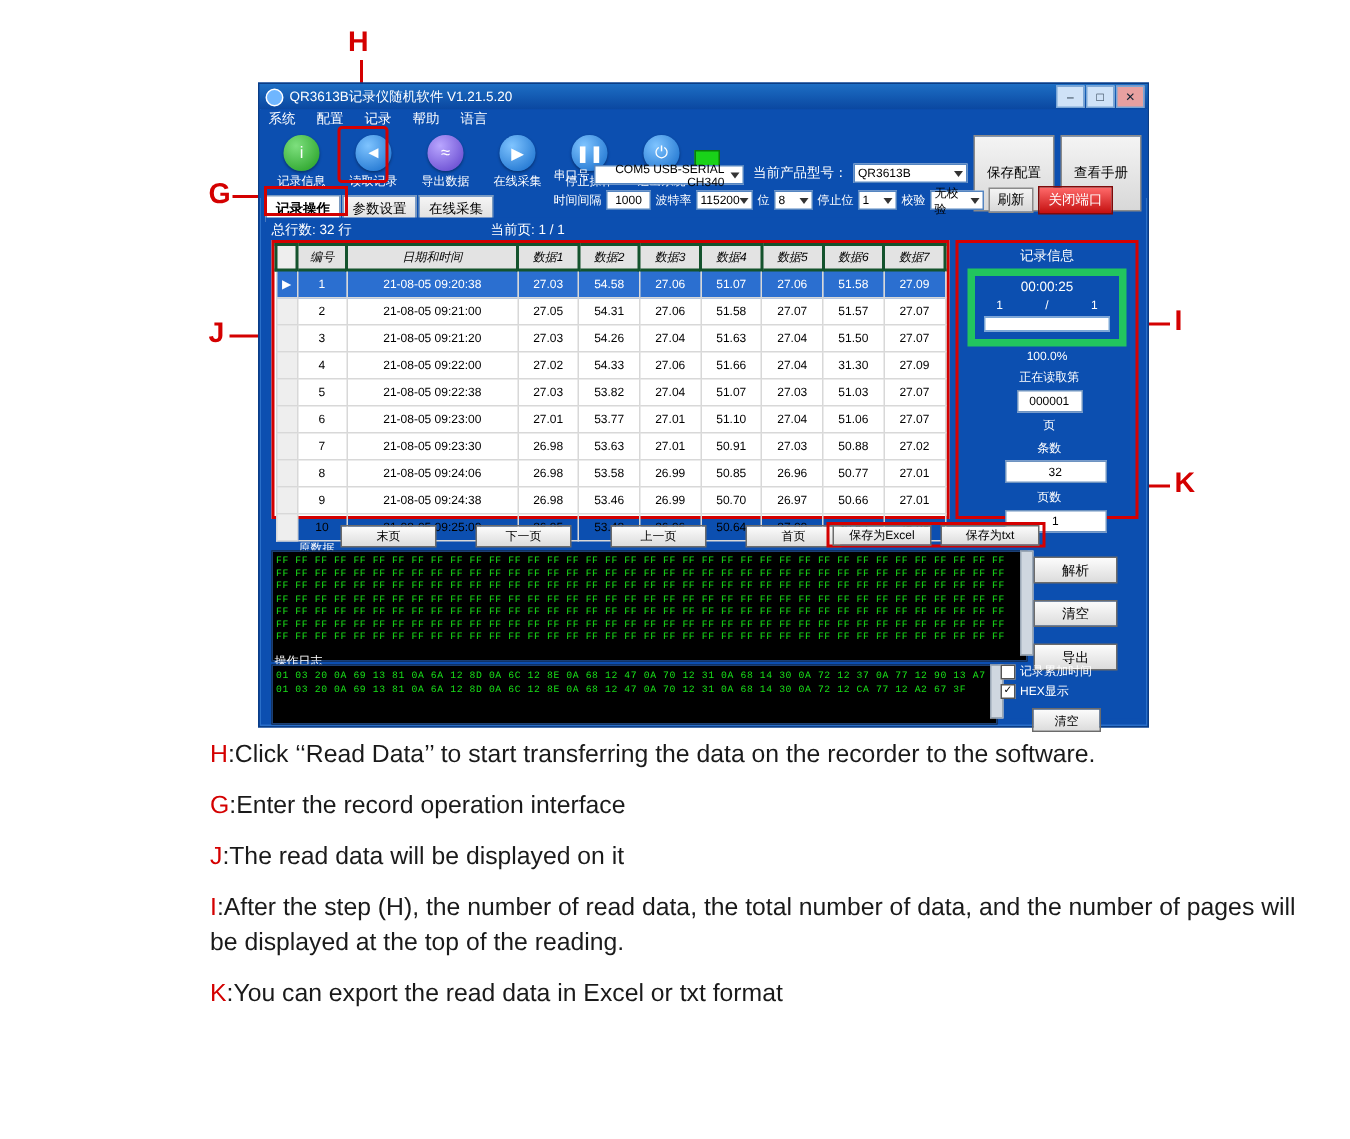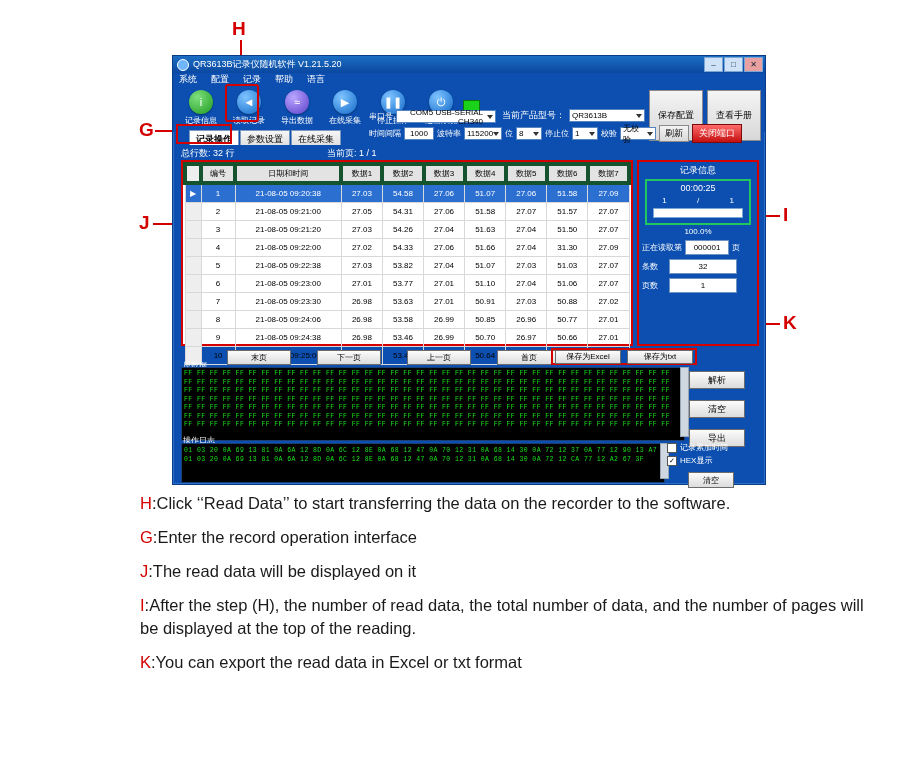--- a/index.html
+++ b/index.html
@@ -45,58 +45,58 @@
 
   .serialrow{position:absolute;left:196px;top:22px;display:flex;align-items:center;gap:3px;color:#fff;font-size:8px;text-align:right;}
   .sel{background:#fff;border:1px solid #5585c0;height:13px;font-size:8px;color:#000;display:flex;
        align-items:center;padding:0 12px 0 2px;position:relative;box-sizing:border-box;}
   .sel:after{content:"";position:absolute;right:2px;top:4px;border-left:3px solid transparent;border-right:3px solid transparent;border-top:4px solid #333;}
 
   .greenled{width:15px;height:11px;background:#19d219;border:1px solid #0a7a0a;}
   .redbtn{background:linear-gradient(#ff6a6a,#c41010);border:1px solid #7d0a0a;color:#fff;font-size:9px;padding:2px 6px;}
 
   
-  .tabs{position:absolute;left:16px;top:74px;display:flex;align-items:flex-end;gap:1px;}
+  .tabs{position:absolute;left:4px;top:74px;display:flex;align-items:flex-end;gap:1px;}
   .tab{background:linear-gradient(#f6f6f6,#dcdcdc);border:1px solid #7a9ac0;border-bottom:none;font-size:9px;
        padding:2px 6px;color:#000;}
   .tab.active{background:#fff;font-weight:bold;}
 
   
   .content{position:absolute;left:4px;top:89px;width:584px;height:334px;background:#0c4fb0;}
   .rowinfo{color:#fff;font-size:9px;padding:2px 0 1px 4px;}
 
   
   .gridwrap{position:absolute;left:4px;top:15px;width:448px;height:182px;background:#fff;border:1px solid #1b3f73;}
   table{border-collapse:collapse;width:100%;font-size:8px;}
-  th{background:#e3e3e3;border:4px solid #14532d;font-weight:normal;height:13px;color:#000;}
+  th{background:#e3e3e3;border:2px solid #14532d;font-weight:normal;height:13px;color:#000;font-style:italic;}
   td{border:1px solid #d8d8d8;height:15px;text-align:center;color:#000;}
   tr.sel-row td{background:#2b6fd0;color:#fff;}
   .rowmark{width:10px;background:#eee;}
 
   
   .infobox{position:absolute;left:460px;top:15px;width:118px;height:182px;background:#0c4fb0;border:2px solid #d40000;}
   .infotitle{color:#fff;font-size:9px;text-align:center;padding-top:2px;}
   .whitefield{background:#fff;border:1px solid #6e93c0;height:13px;font-size:8px;color:#000;display:flex;
               align-items:center;justify-content:center;}
-  .lblrow{display:flex;align-items:center;gap:3px;color:#fff;font-size:8px;margin-top:4px;padding-left:3px;}
+  .lblrow{display:flex;align-items:center;gap:3px;color:#fff;font-size:8px;margin-top:4px;padding-left:3px;flex-direction:column;}
 
   
   .navrow{position:absolute;left:50px;top:205px;display:flex;gap:26px;}
   .navbtn{width:62px;height:13px;background:linear-gradient(#fcfcfc,#dcdcdc);border:1px solid #6b6b6b;
           font-size:8px;display:flex;align-items:center;justify-content:center;color:#000;}
   .exportgroup{position:absolute;left:374px;top:203px;width:146px;height:17px;border:2px solid #d40000;display:flex;
                align-items:center;justify-content:space-between;padding:0 2px;box-sizing:border-box;}
   .expbtn{width:64px;height:12px;background:linear-gradient(#fcfcfc,#dcdcdc);border:1px solid #6b6b6b;font-size:8px;
           display:flex;align-items:center;justify-content:center;color:#000;}
 
   
   .hexpanel{position:absolute;left:4px;top:222px;width:498px;height:68px;background:#000;border:1px solid #1b3f73;
             color:#19e019;font-size:6.5px;line-height:8.5px;font-family:"Liberation Mono",monospace;padding:2px;
             overflow:hidden;letter-spacing:0.4px;}
-  .hexlabel{position:absolute;left:6px;top:215px;color:#fff;font-size:8px;}
+  .hexlabel{position:absolute;left:22px;top:215px;color:#fff;font-size:8px;}
   .sidebtns{position:absolute;left:512px;top:226px;display:flex;flex-direction:column;gap:11px;}
   .sidebtn{width:54px;height:16px;background:linear-gradient(#fcfcfc,#dcdcdc);border:1px solid #6b6b6b;font-size:9px;
            display:flex;align-items:center;justify-content:center;color:#000;}
 
   
   .loglabel{position:absolute;left:6px;top:290px;color:#fff;font-size:8px;}
   .logpanel{position:absolute;left:4px;top:298px;width:478px;height:34px;background:#000;border:1px solid #1b3f73;
             color:#19e019;font-size:6.5px;line-height:9px;font-family:"Liberation Mono",monospace;padding:2px;
             letter-spacing:0.4px;overflow:hidden;}
   .logside{position:absolute;left:490px;top:297px;width:88px;}
@@ -359,21 +359,21 @@
         </table>
     </div>
 
     <div style="position:absolute;left:150px;top:2px;color:#fff;font-size:9px;">
       <span>当前页:</span>
       <span>1 / 1</span>
     </div>
 
     <div class="infobox">
       <div class="infotitle">记录信息</div>
-      <div style="margin:2px 6px 0;border:2px solid #22c55e;height:42px;position:relative;">
+      <div style="margin:2px 6px 0;border:5px solid #22c55e;height:42px;position:relative;">
         <div style="text-align:center;color:#fff;font-size:9px;margin-top:2px;">00:00:25</div>
         <div style="display:flex;justify-content:space-around;color:#fff;font-size:8px;margin-top:3px;">
           <span>1</span>
           <span>/</span>
           <span>1</span>
         </div>
         <div style="margin:3px 6px 0;height:8px;background:#fff;border:1px solid #7aa6d6;"></div>
       </div>
       <div style="text-align:center;color:#fff;font-size:8px;margin-top:2px;">100.0%</div>
 

